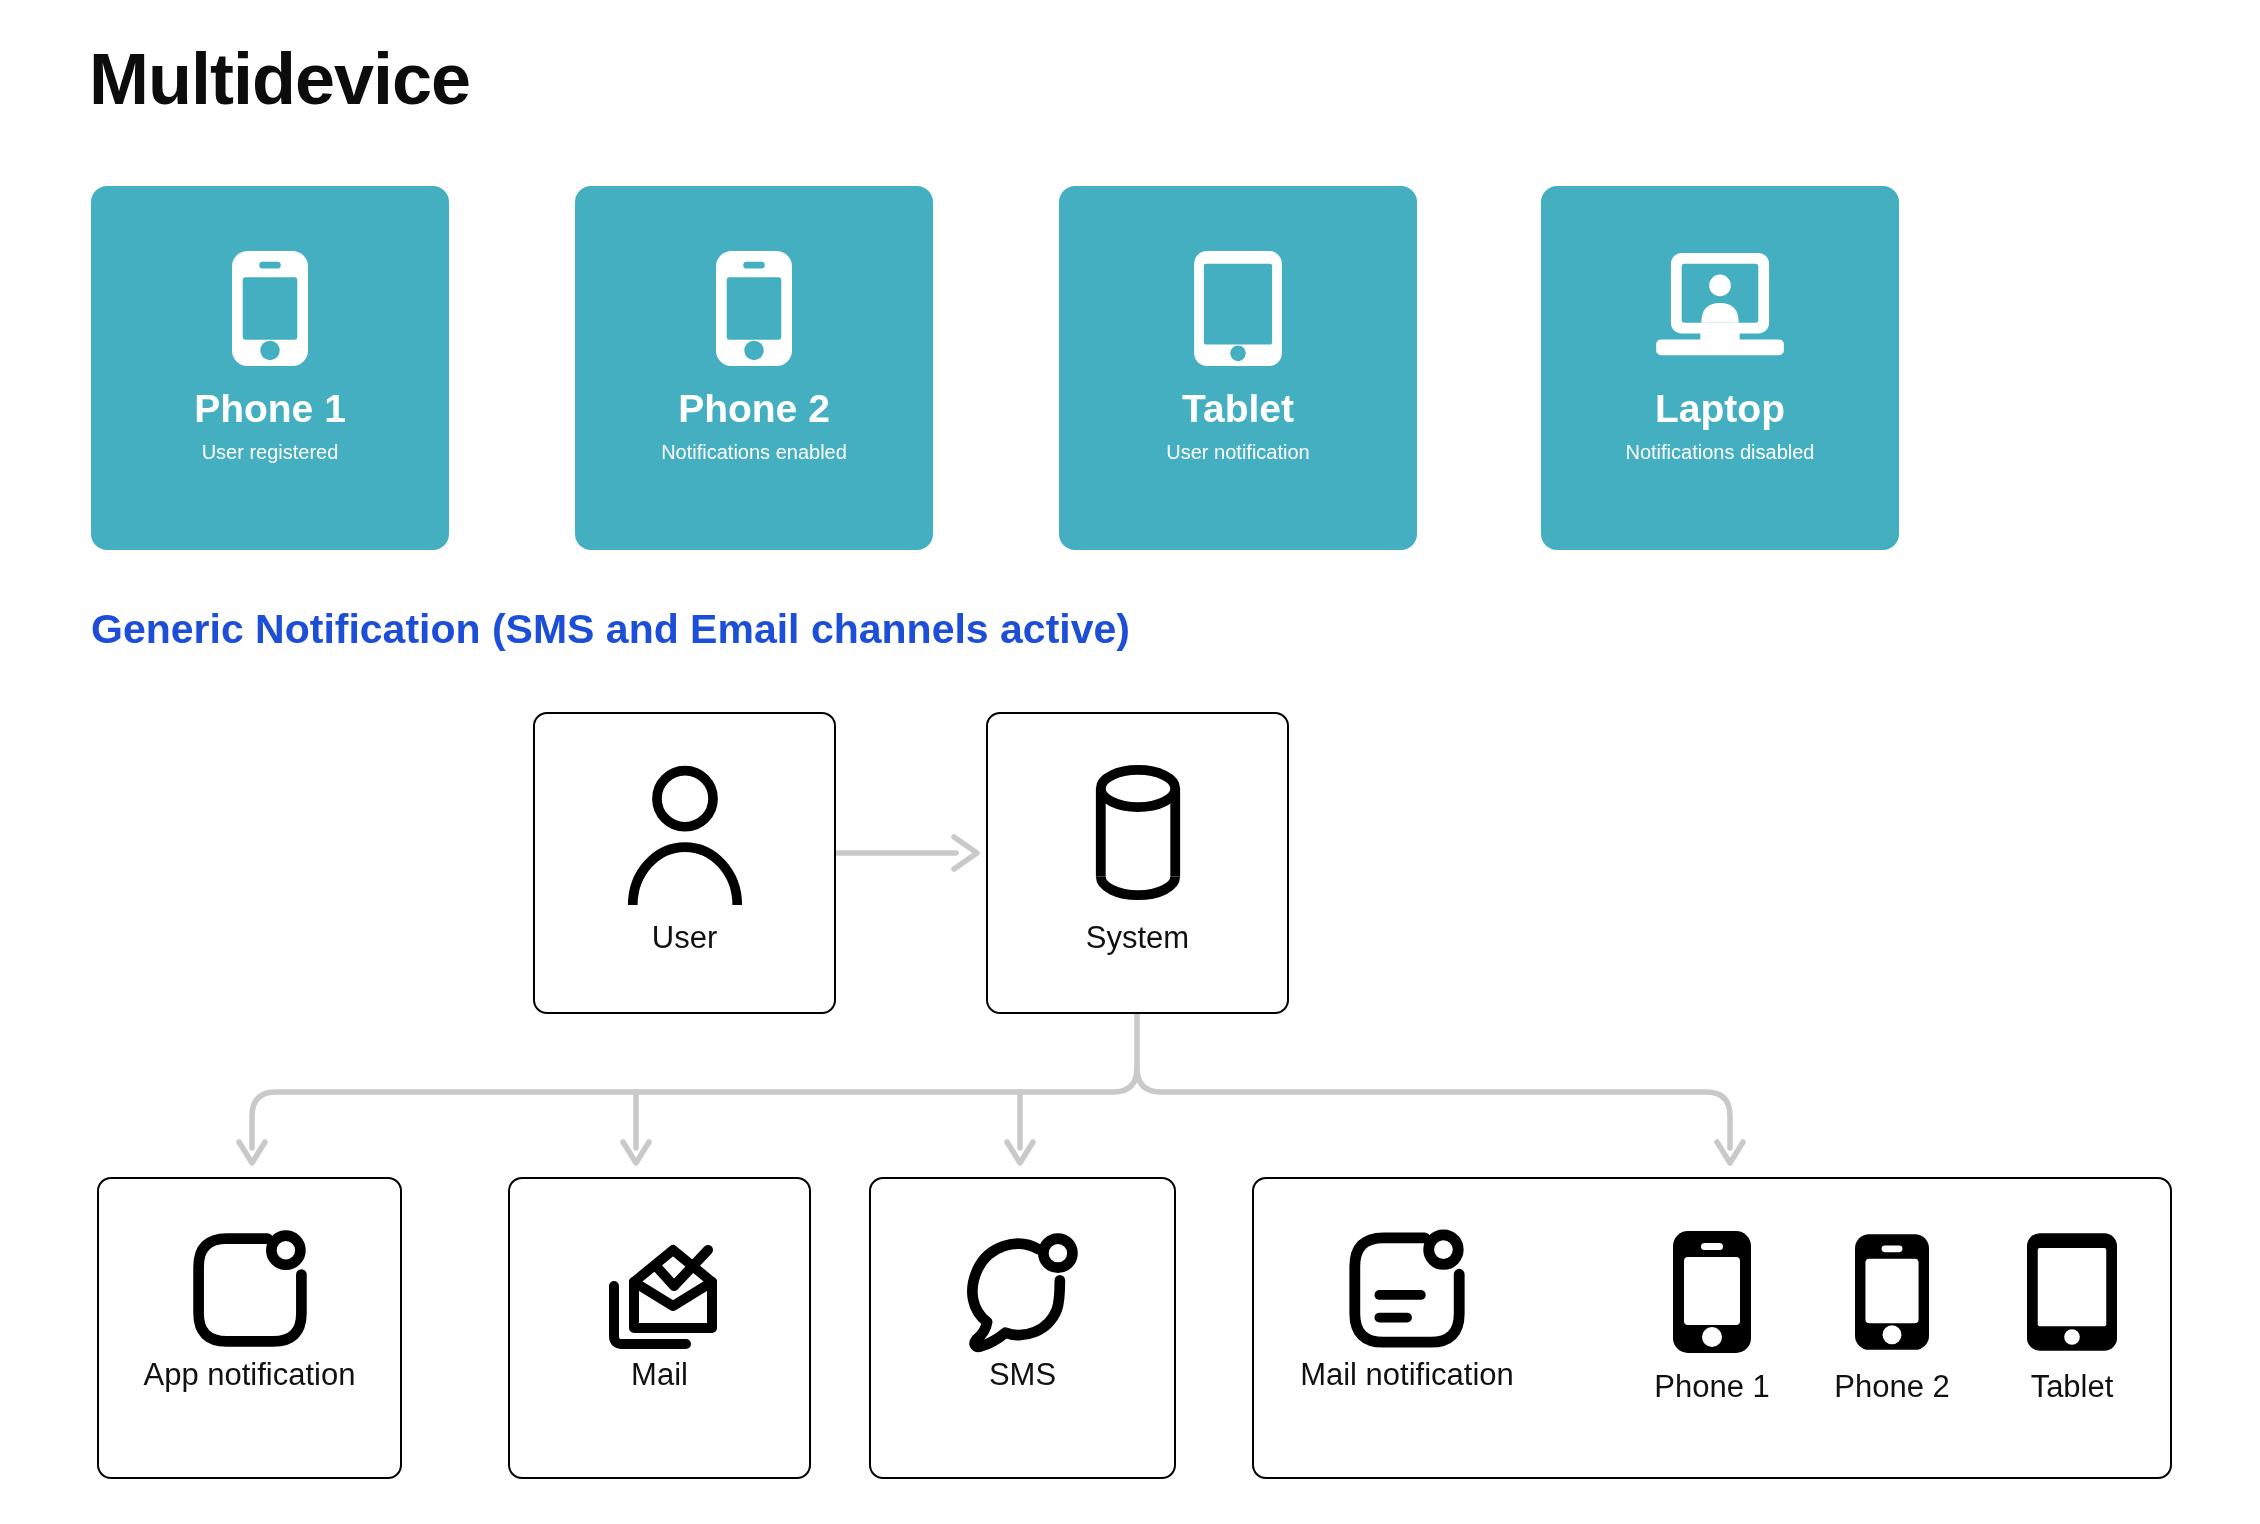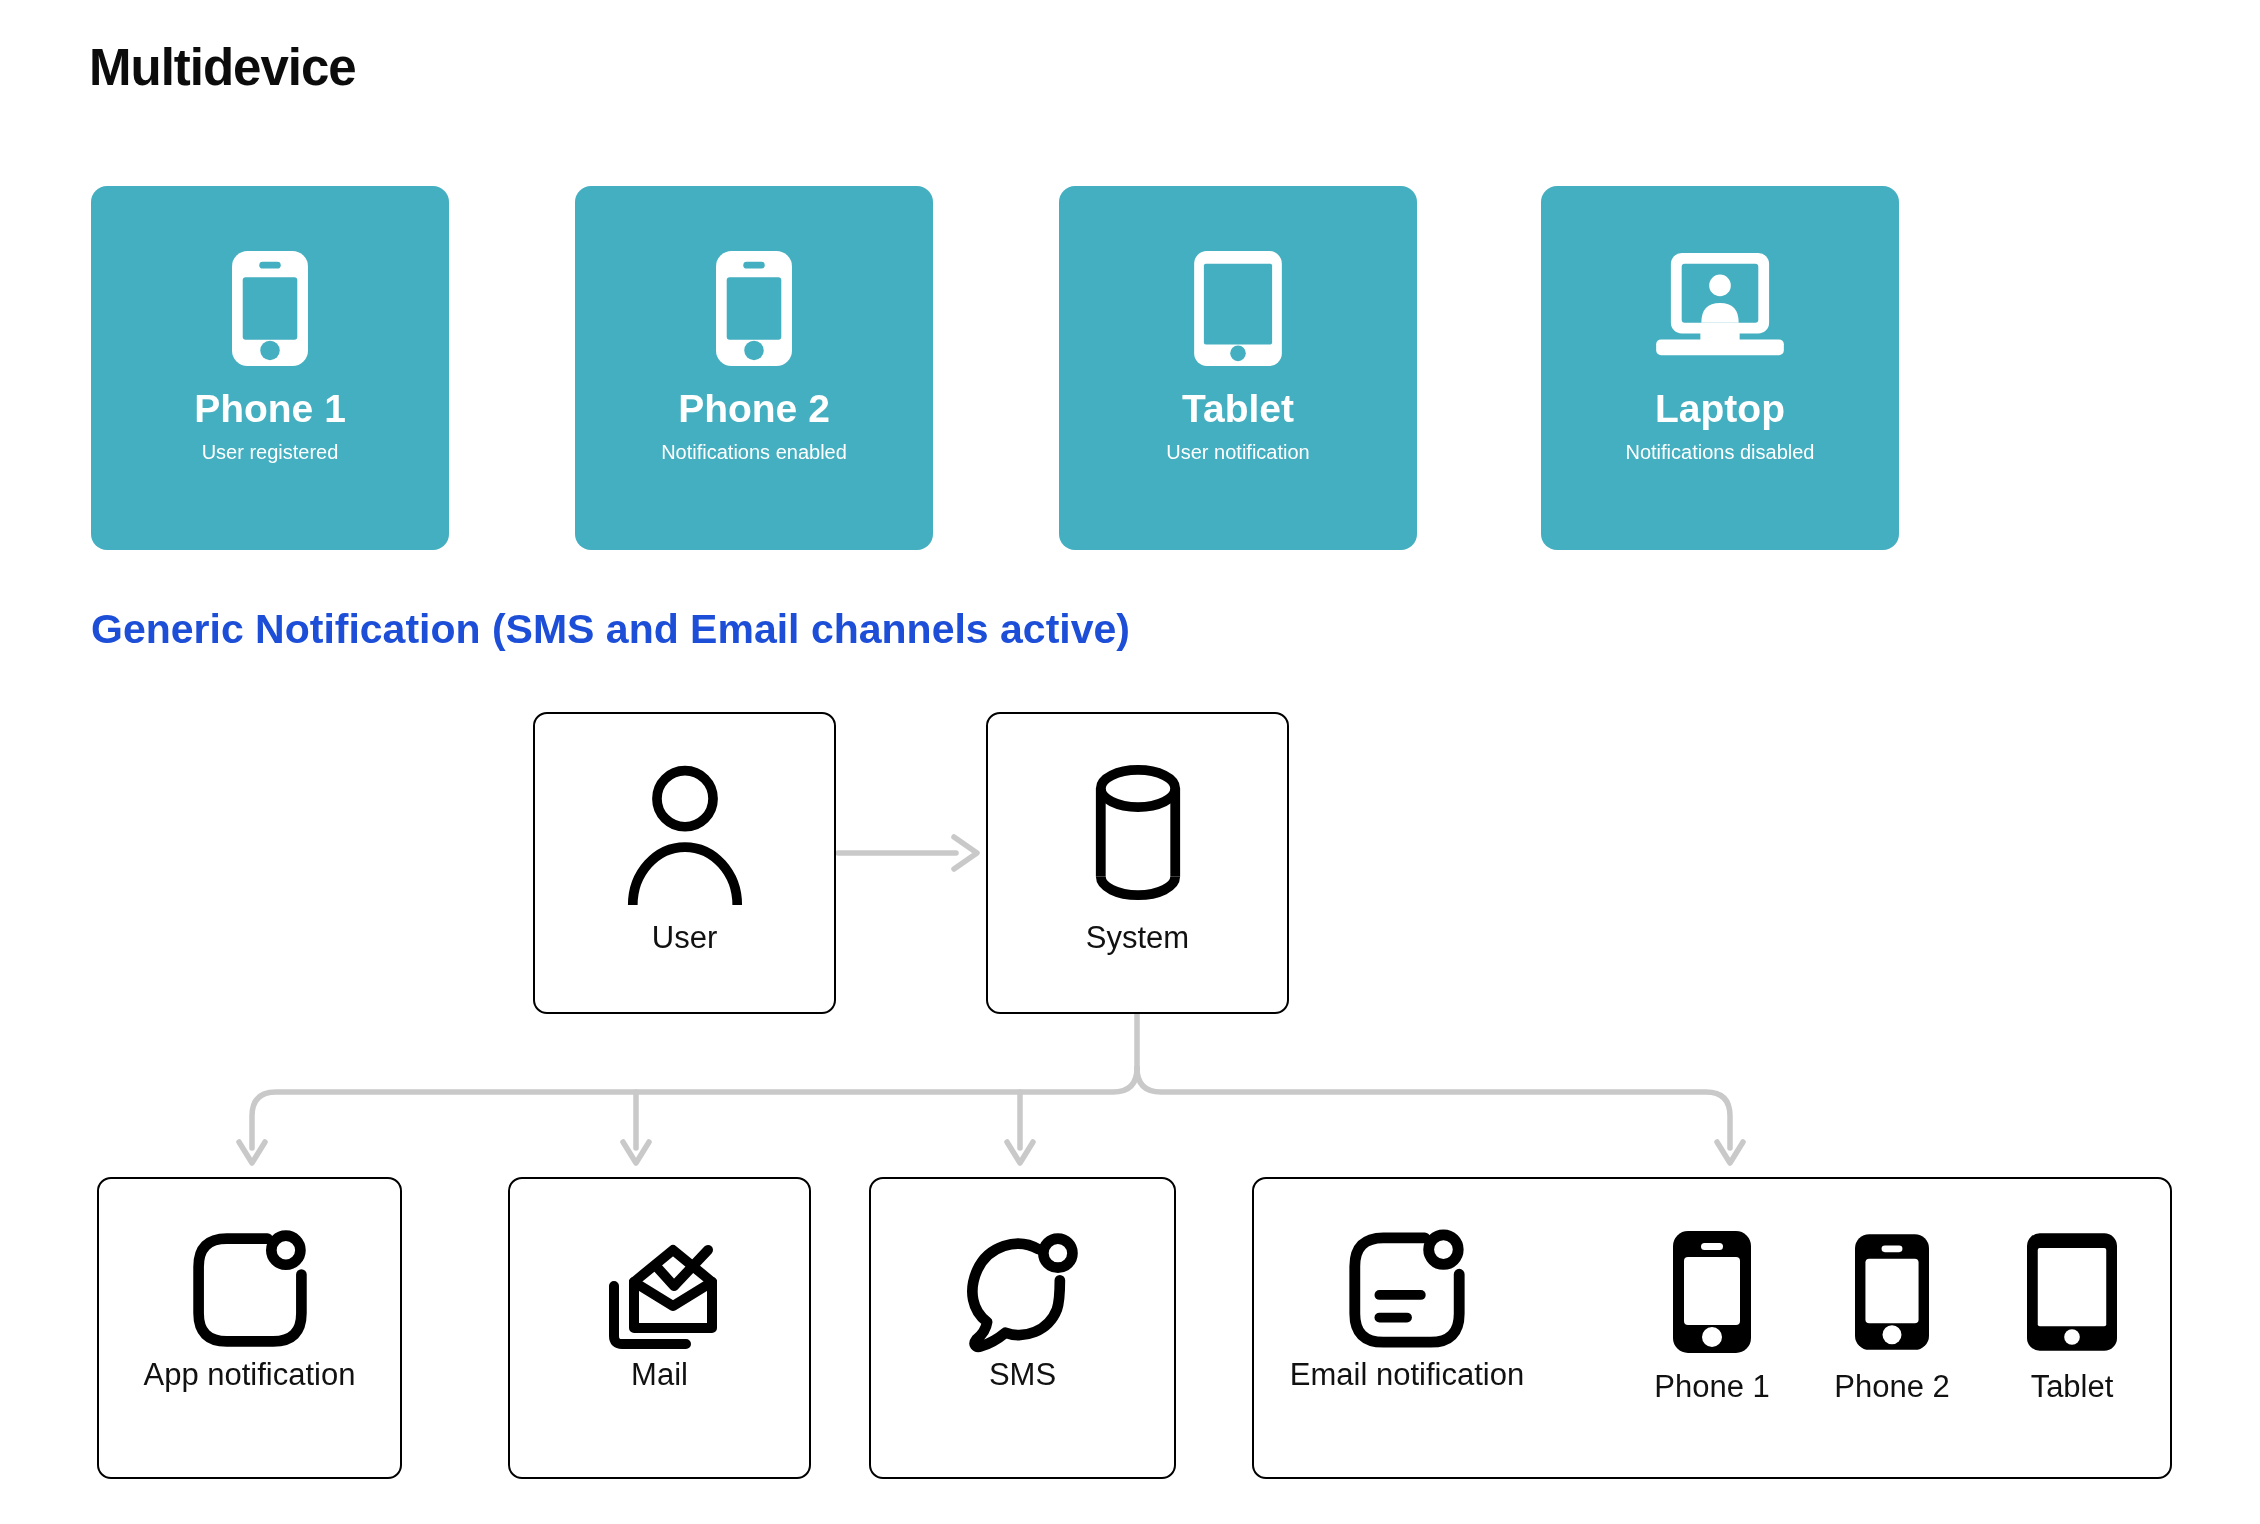--- a/index.html
+++ b/index.html
@@ -8,21 +8,21 @@
     width:2260px; height:1524px;
     position:relative; overflow:hidden;
     font-family:"Liberation Sans", sans-serif;
     color:#0d0d0d;
     background:var(--background,#fff);
   }
 
   
   .page-title {
     position:absolute; left:89px; top:38px;
-    font-size:51px; font-weight:800; letter-spacing:-1px; color:#0c0c0c;
+    font-size:72px; font-weight:800; letter-spacing:-1px; color:#0c0c0c;
   }
   .section-heading {
     position:absolute; left:91px; top:606px;
     font-size:41px; font-weight:800; color:#1d4ed8;
   }
 
   
   .device-card {
     position:absolute; top:186px; width:358px; height:364px;
     background:var(--teal,#44AFC0); border-radius:16px;
@@ -235,21 +235,21 @@
     <div class="channel-icon">
       <svg width="130" height="130" viewBox="0 0 132 132">
         <g class="ink" stroke-width="11" stroke-linecap="round" stroke-linejoin="round">
           <path d="M84 13 H42 Q13 13 13 42 V90 Q13 119 42 119 H90 Q119 119 119 90 V50"></path>
           <circle cx="103" cy="25" r="15"></circle>
           <path d="M38 71 H80" stroke-width="10"></path>
           <path d="M38 94 H66" stroke-width="10"></path>
         </g>
       </svg>
     </div>
-    <div class="channel-label">Email notification</div>
+    <div class="channel-label">Mail notification</div>
   </div>
 
   <div class="target" id="target-0">
     <div class="channel-icon">
       <svg width="78" height="122" viewBox="0 0 78 122">
         <rect x="0" y="0" width="78" height="122" rx="15" fill="#000"></rect>
         <rect x="28" y="12" width="22" height="7" rx="3.5" fill="#fff"></rect>
         <rect x="11" y="26" width="56" height="68" rx="4" fill="#fff"></rect>
         <circle cx="39" cy="106" r="10" fill="#fff"></circle>
       </svg>

